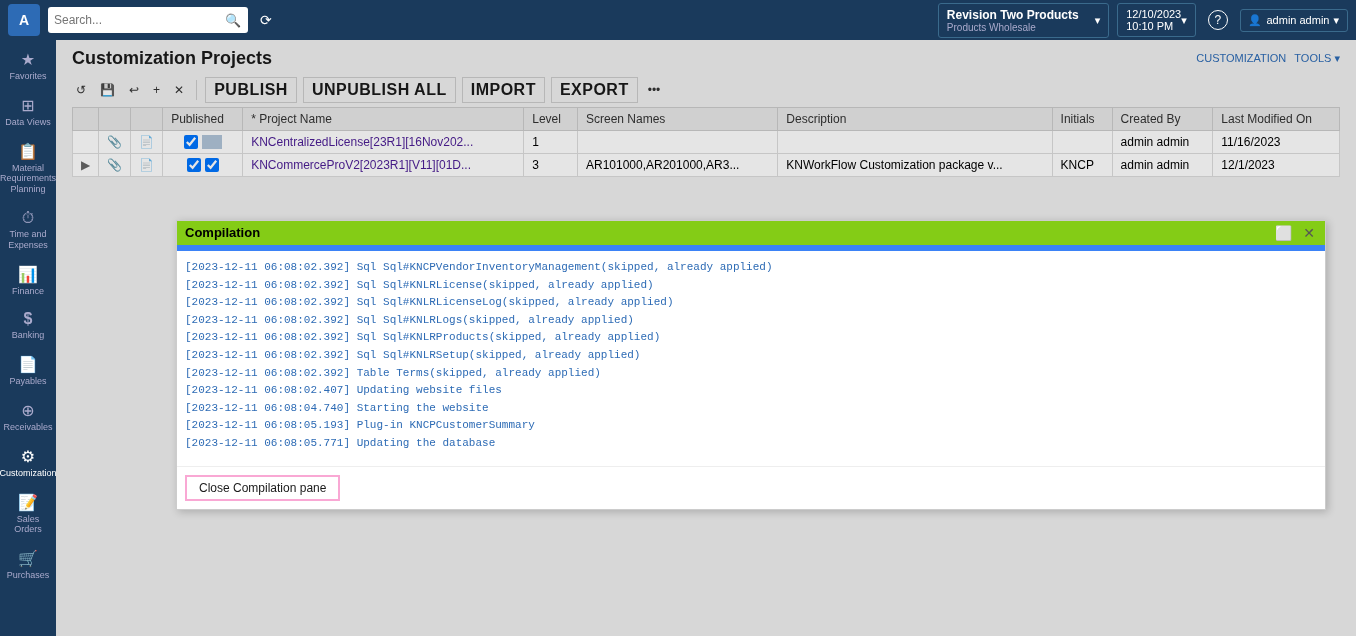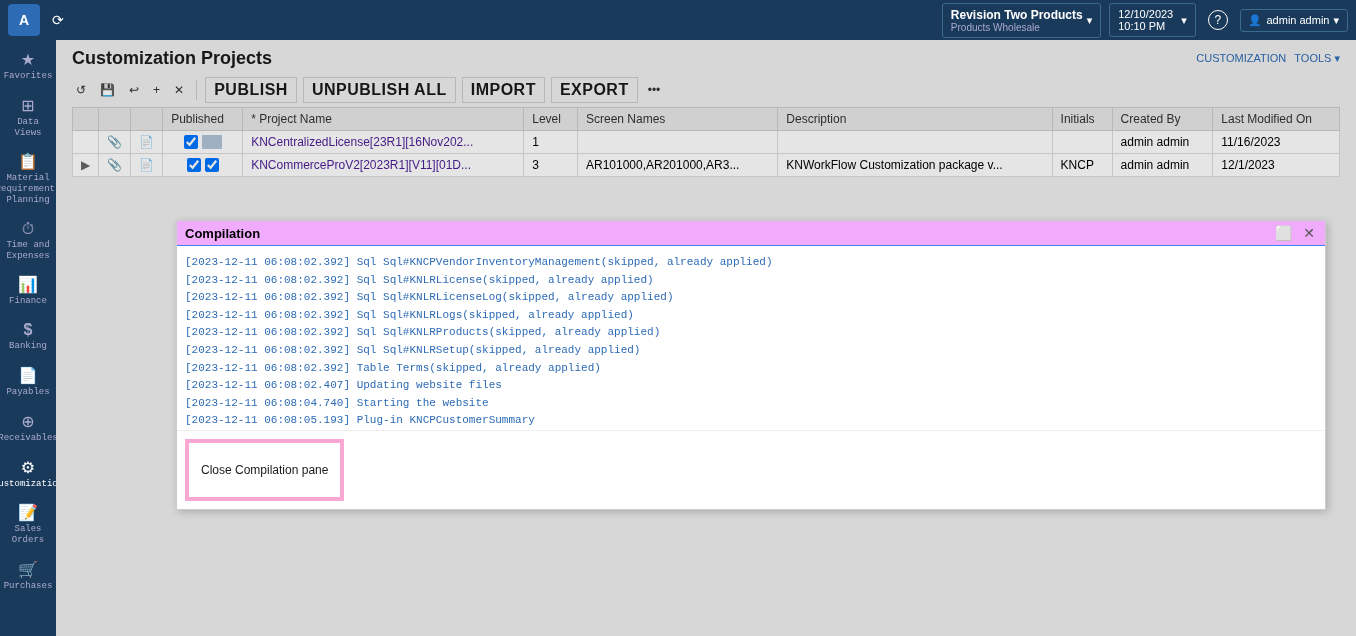--- a/index.html
+++ b/index.html
@@ -34,32 +34,32 @@
     }
     .search-icon { color: #555; font-size: 13px; }
     .nav-history-btn {
       color: white; font-size: 14px; cursor: pointer;
       background: none; border: none; padding: 4px;
     }
     .nav-spacer { flex: 1; }
     .nav-tenant {
       background: #1a3a5c;
       color: white;
-      display: flex; align-items: center; gap: 4px;
+      display: flex; align-items: center; gap: 16px;
       cursor: pointer; padding: 4px 8px;
       font-size: 11px;
       border: 1px solid #3a6a8c;
       border-radius: 3px;
     }
     .nav-tenant .tenant-name { font-weight: bold; font-size: 12px; }
     .nav-tenant .tenant-sub { font-size: 10px; color: #aac; }
     .nav-datetime {
       color: white; font-size: 11px; padding: 4px 8px;
       border: 1px solid #3a6a8c; border-radius: 3px; cursor: pointer;
-      display: flex; align-items: center; gap: 8px;
+      display: flex; align-items: center; gap: 0;
     }
     .nav-help {
       color: white; font-size: 16px; cursor: pointer;
       background: none; border: none;
       width: 28px; height: 28px; display: flex; align-items: center; justify-content: center;
     }
     .nav-user {
       color: white; font-size: 11px; padding: 4px 8px;
       border: 1px solid #3a6a8c; border-radius: 3px; cursor: pointer;
       display: flex; align-items: center; gap: 4px;
@@ -85,21 +85,21 @@
     .sidebar-item {
       display: flex; flex-direction: column; align-items: center;
       padding: 6px 4px;
       color: #aac; cursor: pointer;
       width: 100%; text-align: center;
       font-size: 9px; gap: 2px;
       border-radius: 3px;
     }
     .sidebar-item.active { color: white; }
     .sidebar-item .icon { font-size: 16px; }
-    .sidebar-item .label { font-size: 9px; line-height: 1.2; font-family: Liberation Mono, monospace; }
+    .sidebar-item .label { font-size: 9px; line-height: 1.2; }
 
     
     .content-area {
       flex: 1;
       background: #f0f0f0;
       overflow: hidden;
       position: relative;
     }
 
     
@@ -183,26 +183,25 @@
     .modal {
       background: white;
       border: 1px solid #ccc;
       width: 1150px;
       height: 290px;
       display: flex;
       flex-direction: column;
       box-shadow: 2px 2px 8px rgba(0,0,0,0.2);
     }
     .modal-header {
-      background: #f0abfc;
-      border-bottom: 1px solid #3b82f6;
+      background: #84cc16;
+      border-bottom: 6px solid #3b82f6;
       padding: 4px 8px;
       display: flex;
       justify-content: space-between;
-      align-items: center;
       flex-shrink: 0;
     }
     .modal-title { font-weight: bold; font-size: 13px; }
     .modal-controls { display: flex; gap: 6px; }
     .modal-ctrl-btn {
       background: none; border: none; cursor: pointer; font-size: 14px; color: #555;
       padding: 0 2px;
     }
     .modal-body {
       flex: 1;
@@ -214,40 +213,44 @@
       background: white;
     }
     .modal-body .log-line { color: #1a1a1a; white-space: pre; }
     .modal-body .log-blue { color: #2d6bb5; }
     .modal-footer {
       padding: 8px;
       border-top: 1px solid #eee;
       flex-shrink: 0;
     }
     .close-btn {
-      border: 4px solid #f9a8d4;
+      border: 2px solid #f9a8d4;
       background: white;
-      padding: 20px 12px;
+      padding: 4px 12px;
       font-size: 12px;
       cursor: pointer;
       color: #1a1a1a;
     }
     .inline-checkbox {
       width: 14px; height: 14px; cursor: pointer;
     }
     .color-swatch {
       width: 20px; height: 14px; background: #b0c4d8; display: inline-block;
     }
   </style>
 </head>
 <body>
 
 <div class="top-nav">
   <div class="nav-logo">
     <span>A</span>
+  </div>
+  <div class="search-box">
+    <input type="text" placeholder="Search..." style="">
+    <span class="search-icon">🔍</span>
   </div>
   <button class="nav-history-btn">⟳</button>
   <div class="nav-spacer"></div>
   <div class="nav-tenant">
     <div>
       <div class="tenant-name">Revision Two Products</div>
       <div class="tenant-sub">Products Wholesale</div>
     </div>
     <span>▾</span>
   </div>

